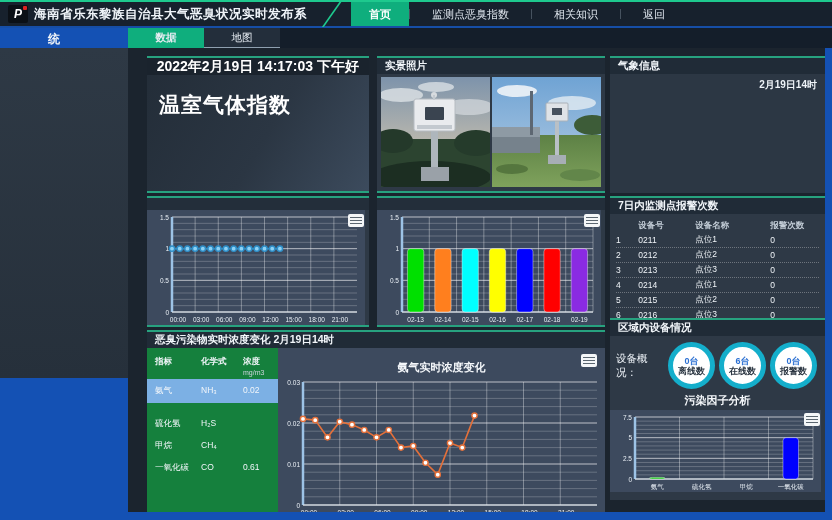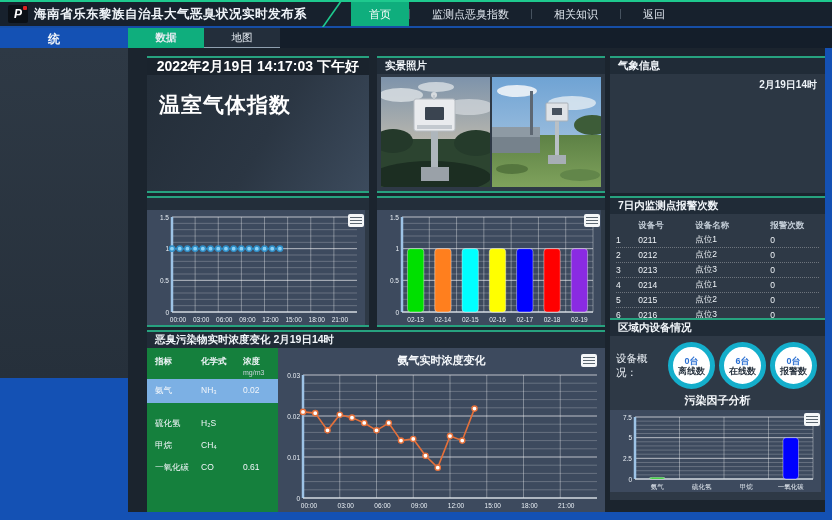--- a/index.html
+++ b/index.html
@@ -10,21 +10,21 @@
   .navbar { position:absolute; left:0; top:0; width:832px; height:28px; background:#17212d;
             border-top:2px solid #1ec98e; border-bottom:2px solid #164ea6; display:flex; align-items:center; z-index:30; }
   .logo { width:20px; height:18px; background:#0b1016; border-radius:2px; margin:0 6px 0 8px;
           display:flex; align-items:center; justify-content:center; position:relative; }
   .logo span { color:#fff; font-weight:bold; font-size:12px; font-style:italic; }
   .logo i { position:absolute; right:1px; top:1px; width:4px; height:4px; background:#d22; border-radius:1px; }
   .nav-title { font-size:12.5px; font-weight:bold; color:#eef3f8; letter-spacing:.5px; }
   .nav-curve { width:2px; height:26px; background:#1ec98e; transform:skewX(-35deg); margin-left:24px; }
   .nav-items { display:flex; align-items:center; height:100%; margin-left:18px; }
   .nav-item { font-size:11px; color:#dfe6ee; padding:0 22px; height:100%; display:flex; align-items:center; cursor:pointer; }
-  .nav-item.active { background:#0fae7d; color:#fff; font-weight:normal; padding:0 18px; }
+  .nav-item.active { background:#0fae7d; color:#fff; font-weight:bold; padding:0 18px; }
   .nav-sep { width:1px; height:10px; background:#46525f; }
 
   
   .title-overflow { position:absolute; left:48px; top:31px; font-size:12px; font-weight:bold; color:#f0f4f8; z-index:5; }
   .tabstrip { position:absolute; left:128px; top:28px; width:704px; height:20px; background:#141e2a; z-index:20; display:flex; }
   .tab { width:76px; height:20px; display:flex; align-items:center; justify-content:center;
          font-size:10.5px; color:#e6ecf2; cursor:pointer; background:#232e3b; border-bottom:1px solid #8fa0b0; }
   .tab.active { background:#0fae7d; font-weight:bold; border-bottom:none; }
 
   
@@ -69,21 +69,21 @@
   .odor-panel { left:147px; top:330px; width:458px; height:182px; }
   .odor-body { display:flex; height:164px; }
   .odor-table { width:131px; background:#15803d; padding:6px 0 0 0; font-size:8.5px; position:relative; }
   .odor-cols { display:flex; font-weight:bold; padding:2px 8px; color:#f2f6fa; }
   .odor-cols .h0 { width:46px; } .odor-cols .h1 { width:42px; }
   .odor-unit { font-size:7px; color:#cdd5dd; padding-left:96px; margin-top:-1px; }
   .odor-row { display:flex; padding:5px 8px; color:#f2f6fa; }
   .odor-row .f0 { width:46px; } .odor-row .f1 { width:42px; }
   .odor-row.hl { background:#7cb0e4; margin-top:3px; margin-bottom:10px; padding:6px 8px; }
   .odor-chart { flex:1; position:relative; background:#3d4a5e; }
-  .odor-chart-title { text-align:center; font-size:11px; font-weight:bold; color:#f4f7fa; padding-top:5px; }
+  .odor-chart-title { text-align:center; font-size:11px; font-weight:bold; color:#f4f7fa; padding-top:12px; }
 
   .device-panel { left:610px; top:318px; width:215px; height:182px; }
   .device-body { height:164px; background:#2e3946; }
   .stats-row { display:flex; align-items:center; padding:6px 4px 2px 6px; }
   .stats-label { font-size:10.5px; color:#eef3f8; width:52px; }
   .stat-circle { width:47px; height:47px; border-radius:50%; background:#fff; border:5px solid #14aecb;
                  display:flex; flex-direction:column; align-items:center; justify-content:center; margin-right:4px; }
   .stat-circle .cnt { color:#2a6fd2; font-size:9px; font-weight:bold; line-height:10px; }
   .stat-circle .lbl { color:#2b3642; font-size:9px; font-weight:bold; line-height:10px; }
   .factor-title { text-align:center; font-size:11px; font-weight:bold; color:#f4f7fa; margin:2px 0 2px 0; }

